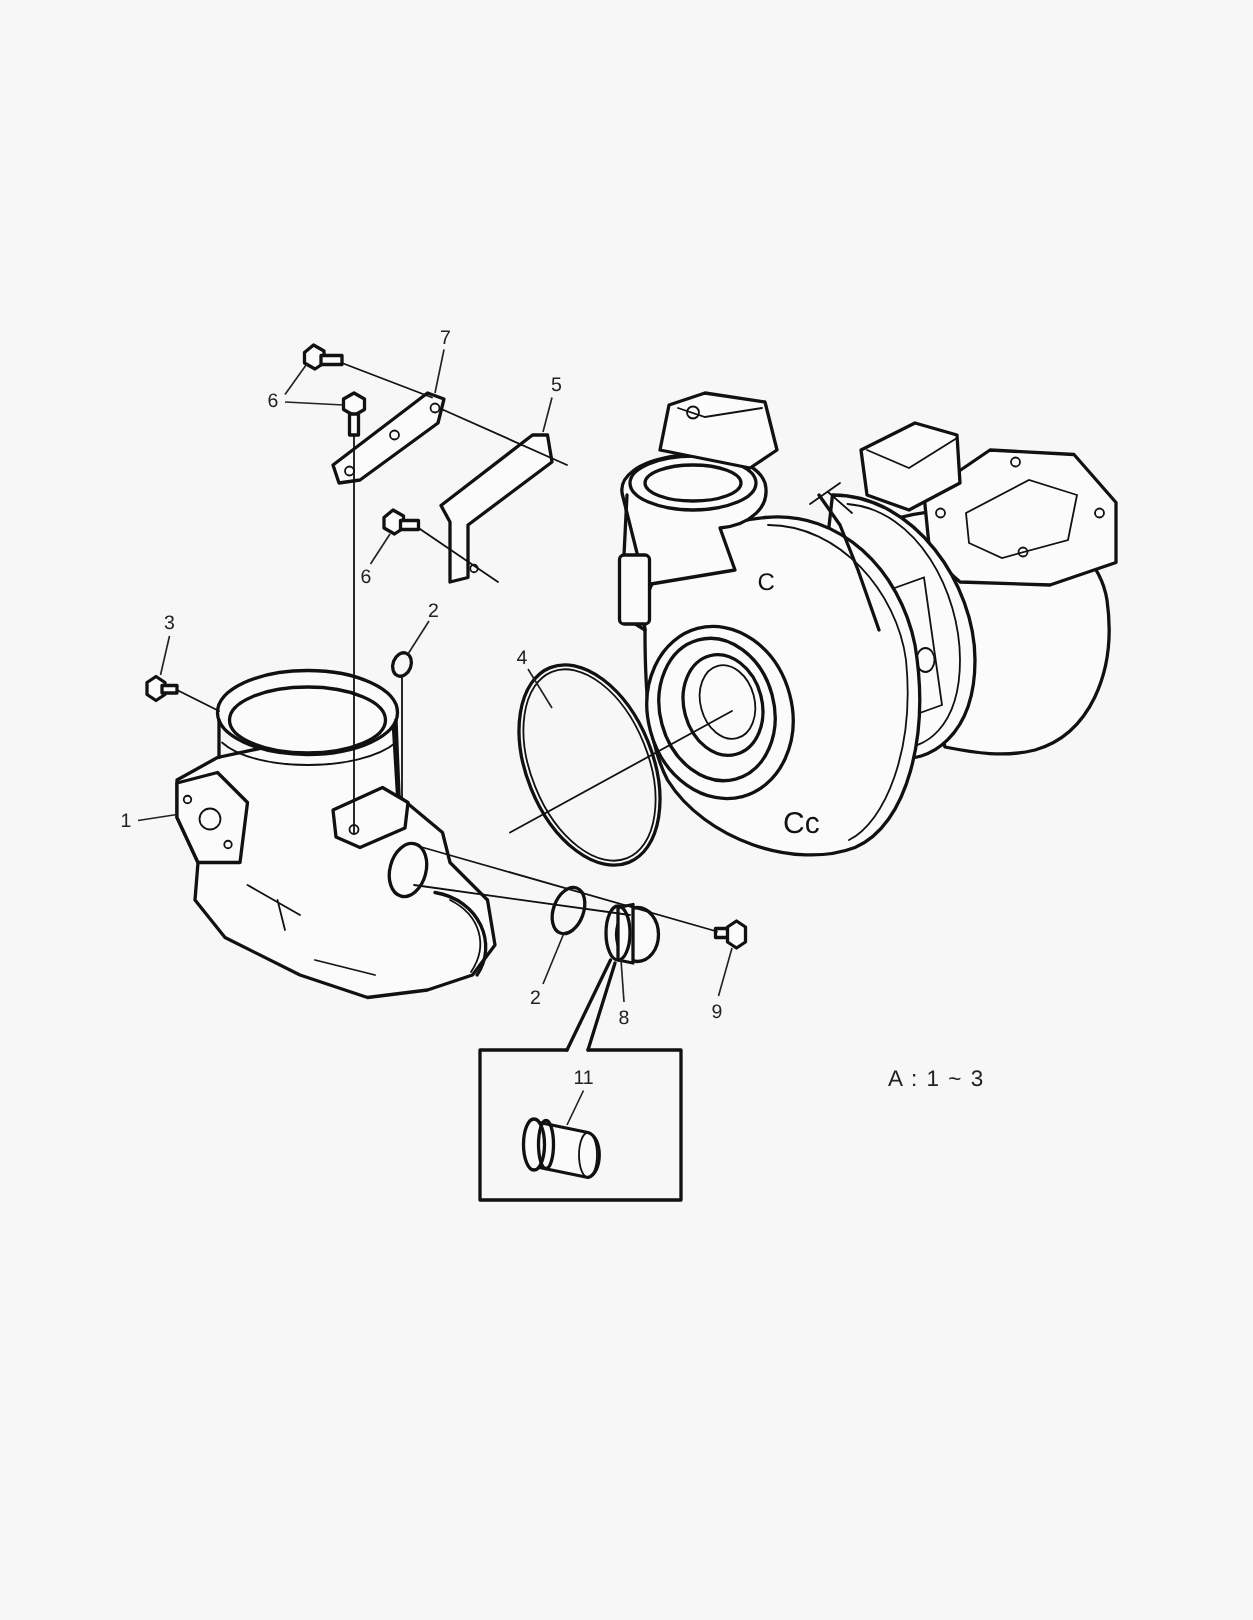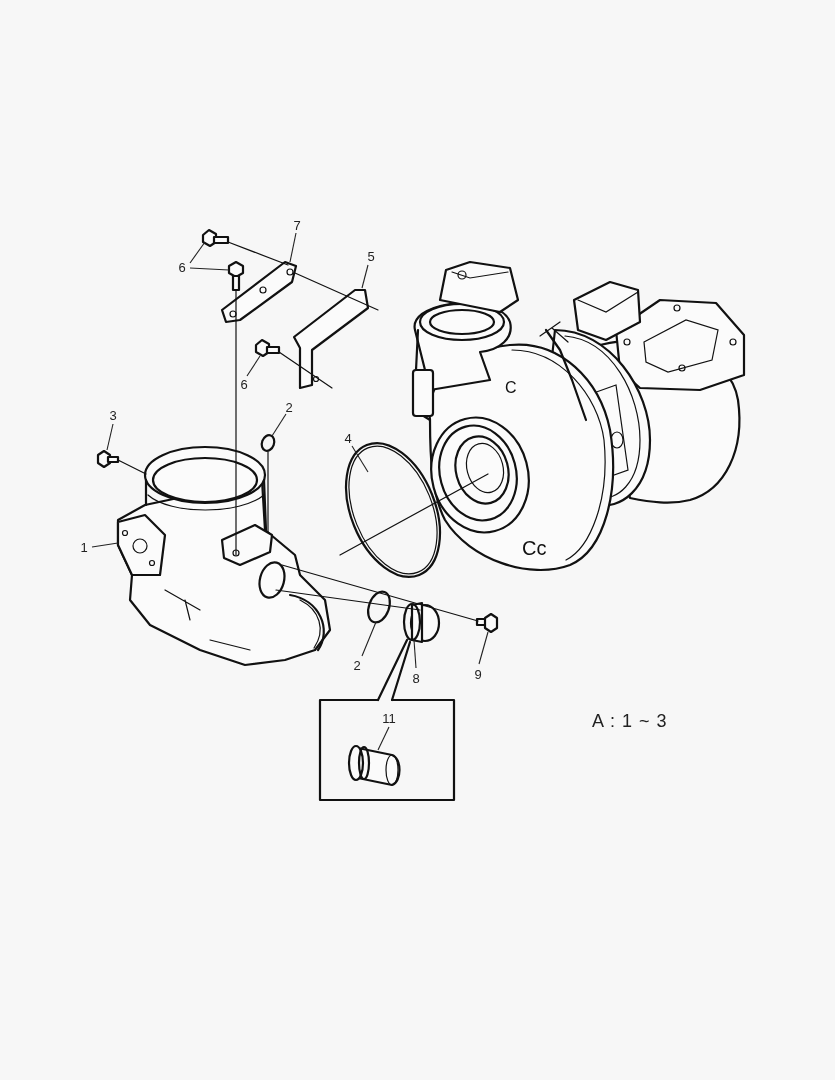--- a/index.html
+++ b/index.html
@@ -4,21 +4,21 @@
 <style>
   html, body { margin:0; padding:0; }
   body { width:835px; height:1080px; background:#f7f7f7; position:relative; overflow:hidden;
          font-family:"Liberation Sans", sans-serif; }
   #diagram { position:absolute; left:0; top:0; width:835px; height:1080px; }
   .ln { fill:none; stroke:#111; stroke-width:2.2; stroke-linejoin:round; stroke-linecap:round; }
   .thin { fill:none; stroke:#111; stroke-width:1.2; stroke-linecap:round; }
   .lead { fill:none; stroke:#222; stroke-width:1.1; }
   .fillw { fill:#fbfbfb; stroke:#111; stroke-width:2.2; stroke-linejoin:round; }
   .lbl { position:absolute; font-size:13px; color:#222; line-height:1; transform:translate(-50%,-50%); white-space:nowrap; }
-  .note { position:absolute; font-size:18px; color:#222; letter-spacing:1px; }
+  .note { position:absolute; font-size:15px; color:#222; letter-spacing:1px; }
 </style>
 </head>
 <body>
 
 <svg id="diagram" viewBox="0 0 835 1080" xmlns="http://www.w3.org/2000/svg">
 
   <g>
 
     <path class="fillw" d="M600 345 C660 330 730 350 738 400 C745 450 725 490 690 500 C670 505 650 502 630 498 L610 420 Z"></path>
 

